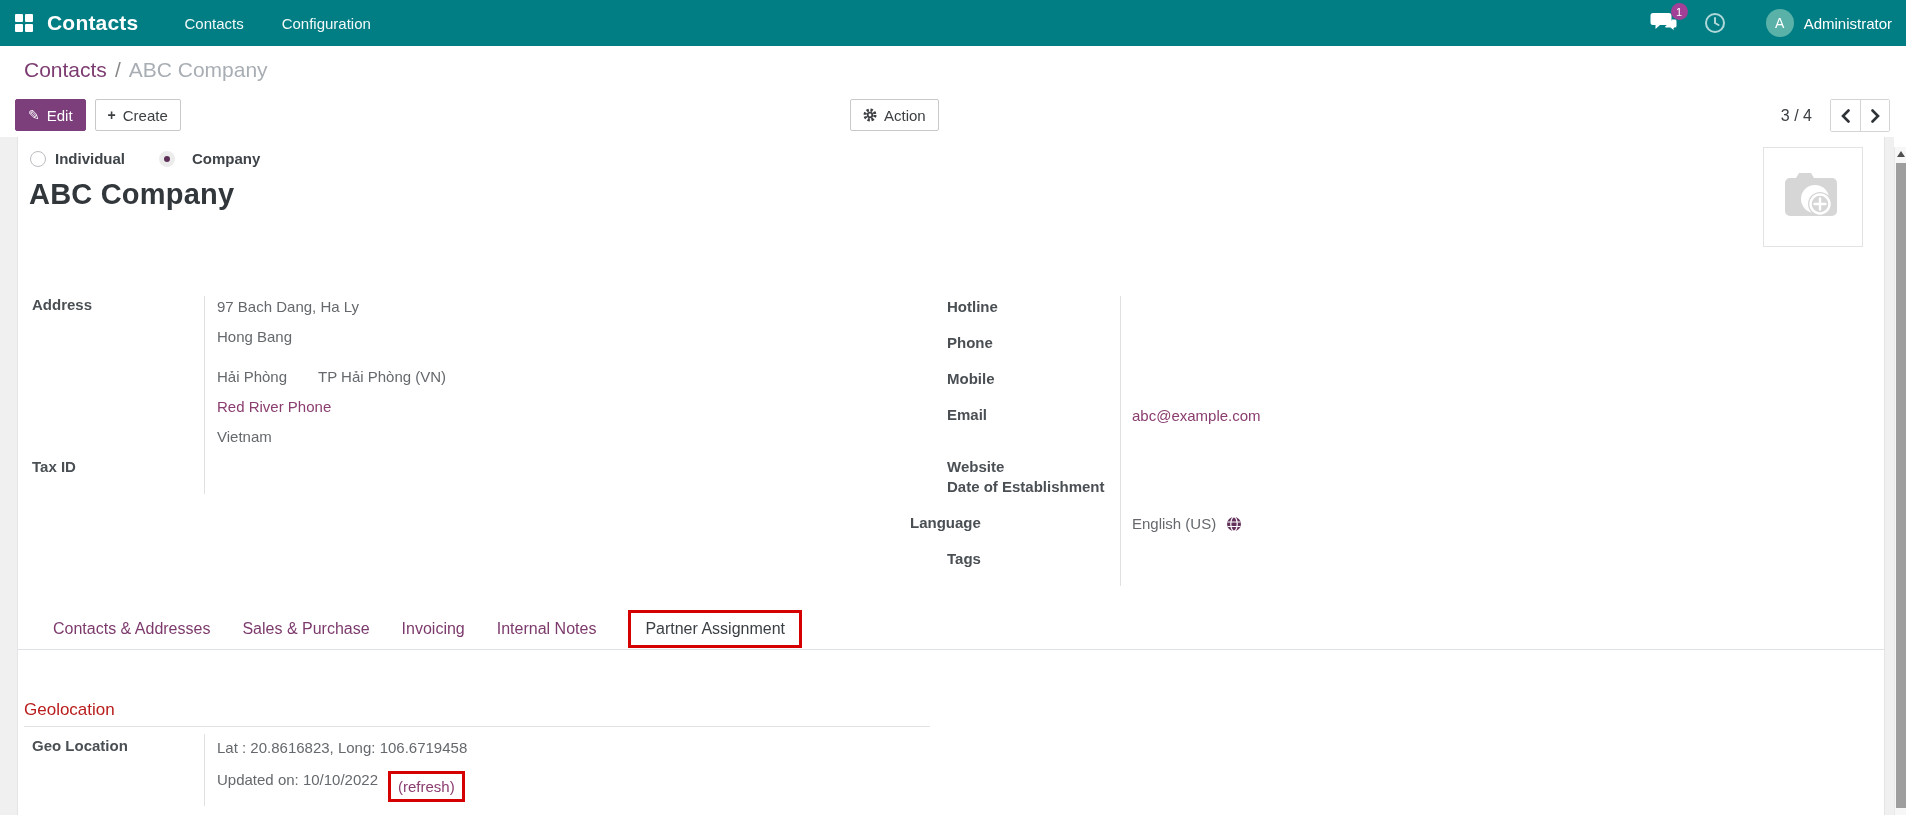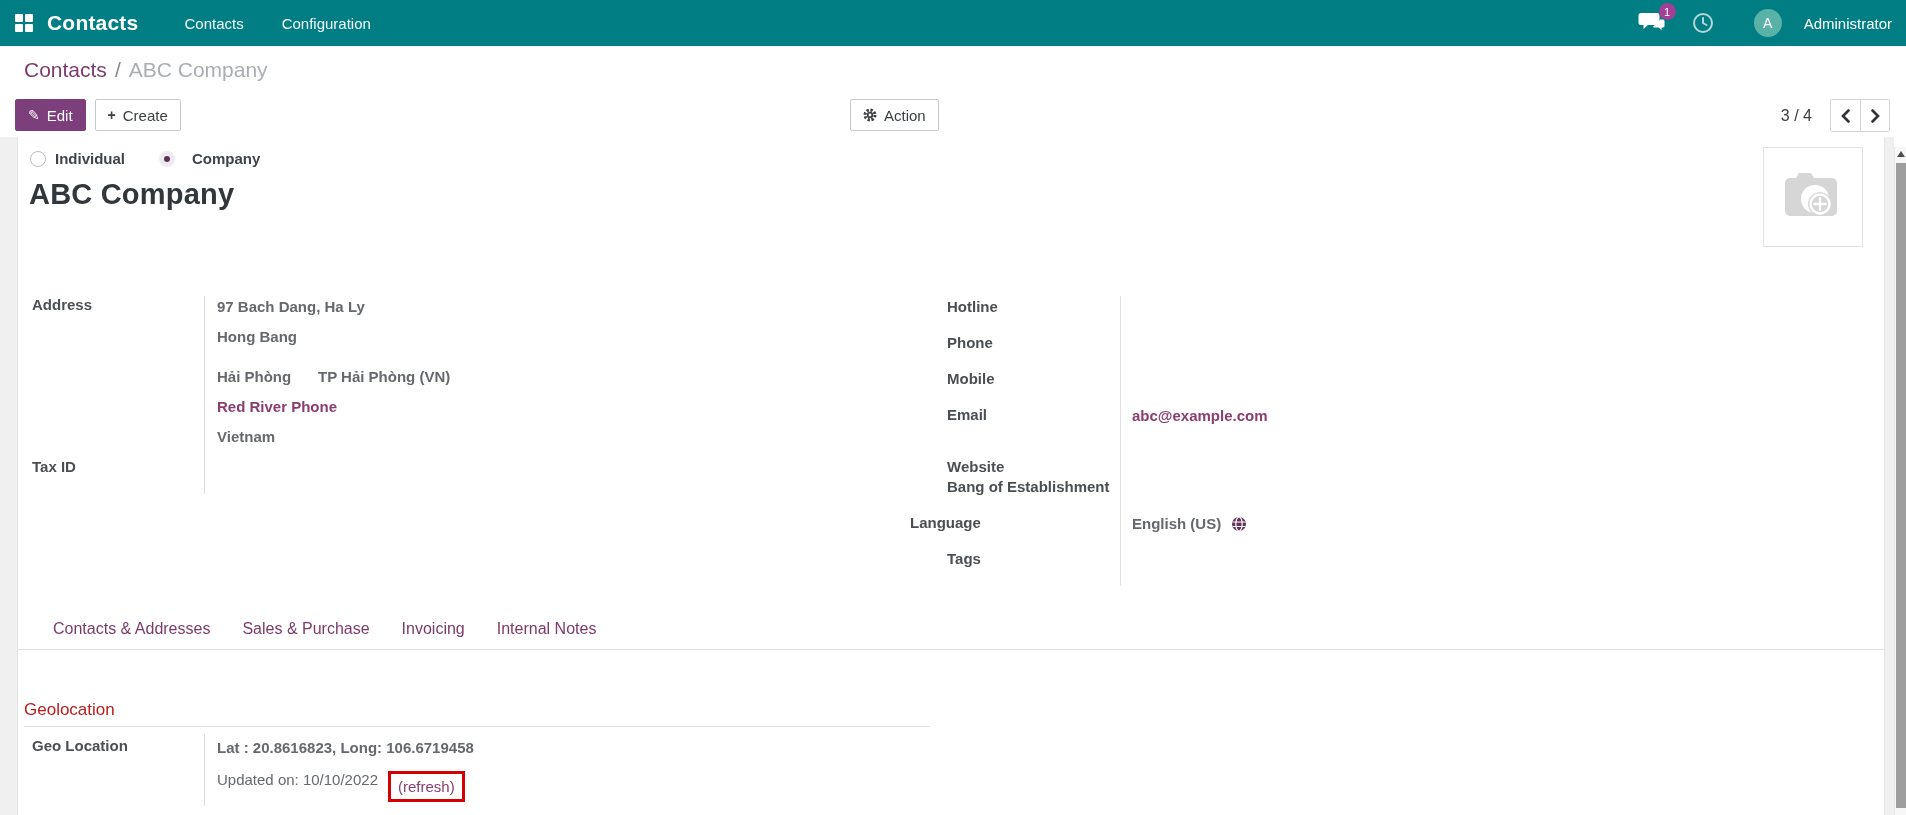--- a/index.html
+++ b/index.html
@@ -17,21 +17,21 @@
   .topmenu.second { margin-left:38px; }
   .top-right { position:absolute; right:14px; top:0; height:46px; display:flex; align-items:center; }
   .chat-wrap { position:relative; width:30px; height:26px; }
   .badge { position:absolute; right:-8px; top:-7px; min-width:17px; height:17px; border-radius:50%;
            background:#a23f97; color:#fff; font-size:11px; display:flex; align-items:center;
            justify-content:center; padding:0 3px; }
   .clock-wrap { margin-left:24px; width:22px; height:22px; opacity:.85; }
   .avatar { width:28px; height:28px; border-radius:50%; background:#5ab1a8; color:#fff;
             font-size:14px; display:flex; align-items:center; justify-content:center;
             margin-left:40px; font-weight:400; }
-  .username { font-size:15px; margin-left:22px; }
+  .username { font-size:15px; margin-left:10px; }
 
   
   .breadcrumb { position:absolute; left:24px; top:58px; font-size:21px; }
   .breadcrumb a { color:#7d3c71; text-decoration:none; cursor:pointer; }
   .breadcrumb .sep { color:#888; margin:0 8px; }
   .breadcrumb .current { color:#a9aeb4; }
 
   .btnrow { position:absolute; left:15px; top:99px; display:flex; }
   .btn { height:32px; display:inline-flex; align-items:center; font-size:15px;
          border:1px solid #c9c9c9; background:#fff; color:#3c4043; padding:0 12px;
@@ -72,21 +72,21 @@
   .sheet-title { position:absolute; left:29px; top:178px; font-size:29px; font-weight:700;
                  color:#32373c; letter-spacing:.2px; }
 
   
   .photo-box { position:absolute; left:1763px; top:147px; width:100px; height:100px;
                border:1px solid #e3e3e3; background:#fff; display:flex; align-items:center;
                justify-content:center; }
 
   
   .flabel { position:absolute; font-size:15px; font-weight:700; color:#4a4f54; }
-  .fvalue { position:absolute; font-size:15px; color:#65696d;font-weight:bold; }
+  .fvalue { position:absolute; font-size:15px; color:#65696d; }
   .fvalue a, a.linkish { color:#8a3d6f; text-decoration:none; cursor:pointer; }
   .vline { position:absolute; width:1px; background:#e0e0e0; }
 
   
   .tabbar { position:absolute; left:18px; top:609px; width:1866px; height:41px;
             border-bottom:1px solid #dee2e6; display:flex; align-items:center;
             padding-left:35px; font-size:16px; }
   .tab { color:#7c3a6c; margin-right:32px; cursor:pointer; white-space:nowrap; }
   .tab.active { color:#3a3f44; }
   .anno { border:3px solid #d50000; }
@@ -210,37 +210,40 @@
 <div class="fvalue" style="left:217px; top:428px;">Vietnam</div>
 <div class="flabel" style="left:32px; top:458px;">Tax ID</div>
 
 <div class="vline" style="left:1120px; top:296px; height:290px;"></div>
 <div class="flabel" style="left:947px; top:298px;">Hotline</div>
 <div class="flabel" style="left:947px; top:334px;">Phone</div>
 <div class="flabel" style="left:947px; top:370px;">Mobile</div>
 <div class="flabel" style="left:947px; top:406px;">Email</div>
 <a class="fvalue linkish" style="left:1132px; top:407px;">abc@example.com</a>
 <div class="flabel" style="left:947px; top:442px;margin-top:16px;">Website</div>
-<div class="flabel" style="left:947px; top:478px;">Bang of Establishment</div>
+<div class="flabel" style="left:947px; top:478px;">Date of Establishment</div>
 <div class="flabel" style="left:910px; top:514px;">Language</div>
 <div class="fvalue" style="left:1132px; top:515px; display:flex; align-items:center;justify-content:center;">
   <span>English (US)</span>
   <svg width="16" height="16" viewBox="0 0 16 16" style="margin-left:10px;">
     <circle cx="8" cy="8" r="7" fill="#62325c"></circle>
     <ellipse cx="8" cy="8" rx="3.2" ry="7" fill="none" stroke="#ffffff" stroke-width="1.2"></ellipse>
     <path d="M1.5 6 h13 M1.5 10.5 h13" stroke="#ffffff" stroke-width="1.2" fill="none"></path>
   </svg>
 </div>
 <div class="flabel" style="left:947px; top:550px;">Tags</div>
 
 <div class="tabbar">
   <span class="tab">Contacts &amp; Addresses</span>
   <span class="tab">Sales &amp; Purchase</span>
   <span class="tab">Invoicing</span>
   <span class="tab">Internal Notes</span>
+  <span class="anno tab-anno">
+    <span class="tab active" style="margin:0;">Partner Assignment</span>
+  </span>
 </div>
 
 <div class="geo-title">Geolocation</div>
 <div class="geo-hr"></div>
 <div class="flabel" style="left:32px; top:737px;">Geo Location</div>
 <div class="vline" style="left:204px; top:734px; height:72px;"></div>
 <div class="fvalue" style="left:217px; top:739px;">Lat : 20.8616823, Long: 106.6719458</div>
 <div class="updated-row">
   <span>Updated on: 10/10/2022</span>
   <span class="anno refresh-anno">

